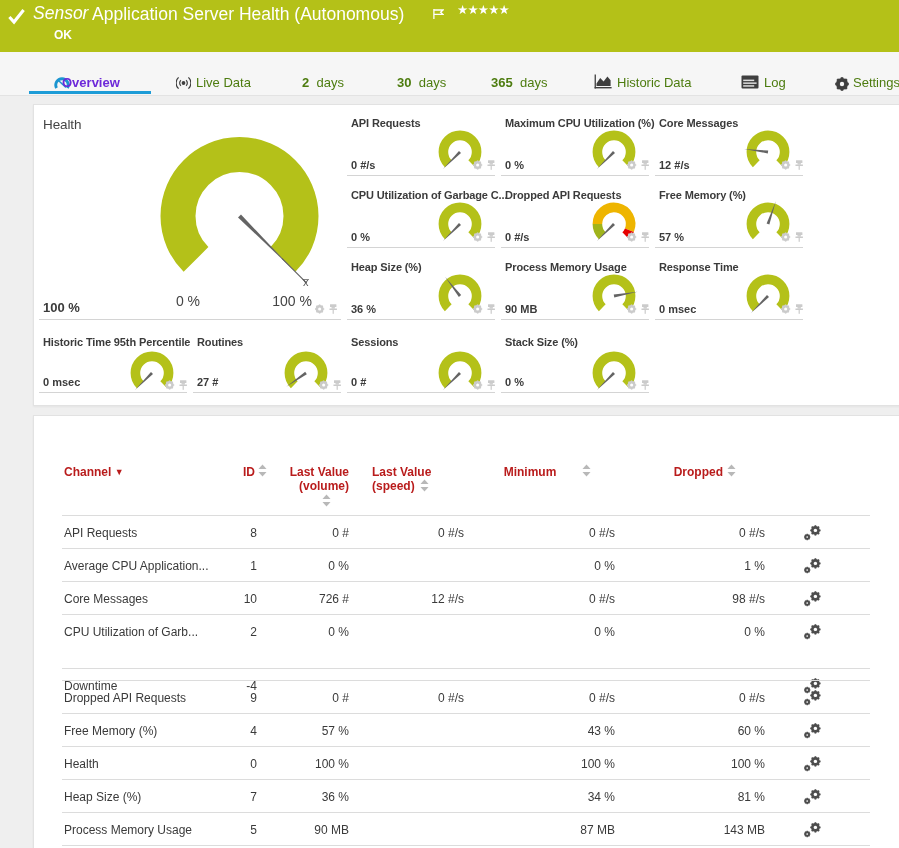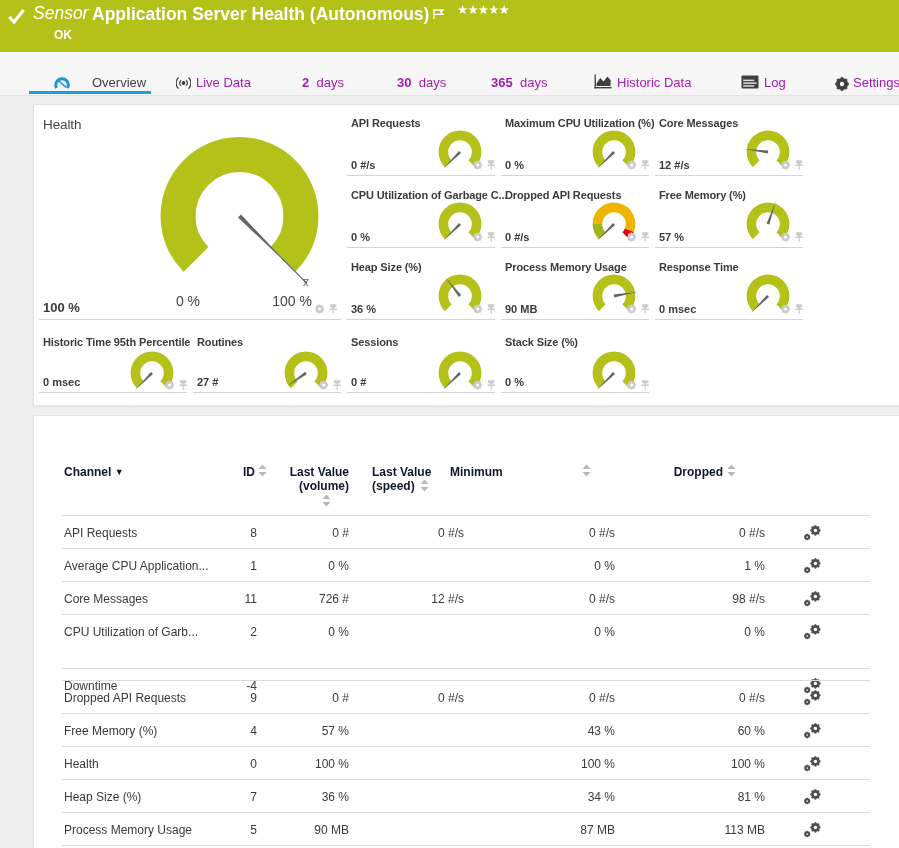--- a/index.html
+++ b/index.html
@@ -1,56 +1,56 @@
 <!DOCTYPE html>
 <html><head><meta charset="utf-8"><style>
 * { margin:0; padding:0; box-sizing:border-box; }
 html,body { width:899px; height:848px; overflow:hidden; background:#efefef;
   font-family:"Liberation Sans", sans-serif; position:relative; }
 .abs { position:absolute; }
 #hdr { position:absolute; left:0; top:0; width:899px; height:52px; background:#b4c118; color:#fff; }
 #tabs { position:absolute; left:0; top:52px; width:899px; height:44px; background:#f6f6f6; border-bottom:1px solid #e3e3e3; }
-.tab { position:absolute; top:23px; font-size:13px; color:#a21caf; white-space:nowrap; }
+.tab { position:absolute; top:23px; font-size:13px; color:#4d7c0f; white-space:nowrap; }
 .panel { position:absolute; left:33px; width:880px; background:#fff; border:1px solid #e2e2e2; border-right:none; box-shadow:0 1px 2px rgba(0,0,0,0.05); }
 .cell { position:absolute; border-bottom:1px solid #d4d4d4; }
 .ct { position:absolute; left:4px; top:13px; font-size:11px; font-weight:bold; color:#3b3b3b; white-space:nowrap; letter-spacing:-0.12px; }
 .cg { position:absolute; left:89px; top:23px; width:48px; height:48px; }
 .cv { position:absolute; left:4px; bottom:4px; font-size:11px; font-weight:bold; color:#3b3b3b; }
 .ci { position:absolute; left:126px; bottom:1px; }
 .r4 .ct { top:16px; }
 .r4 .cg { top:28px; }
 .r4 .ci { bottom:-2px; }
-.th { position:absolute; font-size:12px; font-weight:bold; color:#0f172a; }
+.th { position:absolute; font-size:12px; font-weight:bold; color:#b91c1c; }
 .trow { position:absolute; left:62px; width:808px; height:33px; border-top:1px solid #dcdcdc; }
 .c-name { position:absolute; left:2px; top:10px; font-size:12px; color:#3a3a3a; }
 .num { position:absolute; top:10px; font-size:12px; color:#3a3a3a; text-align:right; }
 .rgear { position:absolute; left:741px; top:9px; }
 </style></head><body>
 
 <div id="hdr">
   <div class="abs" style="left:8px;top:8px"><svg width="17" height="17" viewBox="0 0 17 17">
         <polyline points="1.4,9 6,14 15.6,2" fill="none" stroke="#fff" stroke-width="3.1"></polyline>
       </svg></div>
   <div class="abs" style="left:33px;top:3px;font-size:17.5px;font-style:italic">Sensor</div>
-  <div class="abs" style="left:92px;top:3.5px;font-size:17.5px;font-weight:bold">Application Server Health (Autonomous)</div>
+  <div class="abs" style="left:92px;top:3.5px;font-size:17.5px;font-weight:normal">Application Server Health (Autonomous)</div>
   <div class="abs" style="left:433px;top:5px"><svg width="11" height="10" viewBox="0 0 11 10" fill="none" stroke="#fff" stroke-width="1.3">
         <line x1="0.9" y1="0" x2="0.9" y2="10"></line>
         <path d="M0.9 1 L10 1 L7.6 3.2 L10 5.4 L0.9 5.4"></path>
       </svg></div>
   <div class="abs" style="left:457px;top:1.5px;font-size:12.5px;letter-spacing:-0.8px">★★★★★</div>
   <div class="abs" style="left:54px;top:28px;font-size:12px;font-weight:bold">OK</div>
 </div>
 
 <div id="tabs">
   <div class="abs" style="left:29px;top:39px;width:122px;height:3px;background:#1e9cd7"></div>
   <div class="abs" style="left:54px;top:23px"><svg width="16" height="13" viewBox="0 0 16 13">
         <path d="M2.6 12 A6.2 6.2 0 1 1 13.4 12" fill="none" stroke="#1b95d0" stroke-width="2.9"></path>
         <line x1="4.4" y1="4.5" x2="12" y2="11.4" stroke="#1b95d0" stroke-width="1.5"></line>
       </svg></div>
-  <div class="tab" style="left:92px;font-weight:normal;color:#404040">Overview</div>
+  <div class="tab" style="left:62px;font-weight:bold;color:#6d28d9">Overview</div>
   <div class="abs" style="left:176px;top:24px"><svg width="15" height="14" viewBox="0 0 15 14" fill="none" stroke="#3f3f3f">
         <circle cx="7.5" cy="7" r="1.9" fill="#3f3f3f" stroke="none"></circle>
         <path d="M4.9 4.2 A3.8 3.8 0 0 0 4.9 9.8" stroke-width="1.2"></path>
         <path d="M10.1 4.2 A3.8 3.8 0 0 1 10.1 9.8" stroke-width="1.2"></path>
         <path d="M2.6 1.4 A7.5 7.5 0 0 0 2.6 12.6" stroke-width="1.2"></path>
         <path d="M12.4 1.4 A7.5 7.5 0 0 1 12.4 12.6" stroke-width="1.2"></path>
       </svg></div>
   <div class="tab" style="left:196px">Live Data</div>
   <div class="tab" style="left:302px"><b>2</b>&nbsp; days</div>
   <div class="tab" style="left:397px"><b>30</b>&nbsp; days</div>
@@ -468,21 +468,21 @@
 <div class="th" style="left:249px;top:465px;width:100px;text-align:right">Last Value<br>(volume)</div>
 <div class="abs" style="left:322px;top:493px"><svg width="9" height="13" viewBox="0 0 9 13" fill="#b8b8b8">
       <polygon points="4.5,0.5 8.5,5 0.5,5"></polygon>
       <polygon points="4.5,12.5 8.5,8 0.5,8"></polygon>
     </svg></div>
 <div class="th" style="left:372px;top:465px">Last Value<br>(speed)</div>
 <div class="abs" style="left:420px;top:478px"><svg width="9" height="13" viewBox="0 0 9 13" fill="#b8b8b8">
       <polygon points="4.5,0.5 8.5,5 0.5,5"></polygon>
       <polygon points="4.5,12.5 8.5,8 0.5,8"></polygon>
     </svg></div>
-<div class="th" style="left:450px;top:465px;width:112px;text-align:left">Minimum</div>
+<div class="th" style="left:474px;top:465px;width:112px;text-align:center">Minimum</div>
 <div class="abs" style="left:582px;top:463px"><svg width="9" height="13" viewBox="0 0 9 13" fill="#b8b8b8">
       <polygon points="4.5,0.5 8.5,5 0.5,5"></polygon>
       <polygon points="4.5,12.5 8.5,8 0.5,8"></polygon>
     </svg></div>
 <div class="th" style="left:616px;top:465px;width:107px;text-align:right">Dropped</div>
 <div class="abs" style="left:727px;top:463px"><svg width="9" height="13" viewBox="0 0 9 13" fill="#b8b8b8">
       <polygon points="4.5,0.5 8.5,5 0.5,5"></polygon>
       <polygon points="4.5,12.5 8.5,8 0.5,8"></polygon>
     </svg></div>
 
@@ -541,21 +541,21 @@
             <line x1="1" y1="12" x2="7.4" y2="12"></line>
 <line x1="1.9" y1="9.7" x2="6.5" y2="14.3"></line>
             <line x1="6.5" y1="9.7" x2="1.9" y2="14.3"></line>
           </g>
         </g>
 <circle cx="4.2" cy="12" r="0.85" fill="#fff"></circle>
       </svg></div>
 </div>
 <div class="trow" style="top:581px">
 <div class="c-name">Core Messages</div>
-<div class="num" style="left:143px;width:52px">11</div>
+<div class="num" style="left:143px;width:52px">10</div>
 <div class="num" style="left:187px;width:100px">726 #</div>
 <div class="num" style="left:322px;width:80px">12 #/s</div>
 <div class="num" style="left:433px;width:120px">0 #/s</div>
 <div class="num" style="left:583px;width:120px">98 #/s</div>
 <div class="rgear"><svg width="20" height="16" viewBox="0 0 20 16">
 <g stroke="#4d4d4d" fill="none">
           <circle cx="12.4" cy="5.4" r="3.2" stroke-width="2.4"></circle>
 <g stroke-width="1.7">
             <line x1="12.4" y1="0.2" x2="12.4" y2="10.6"></line>
             <line x1="7.2" y1="5.4" x2="17.6" y2="5.4"></line>
@@ -755,21 +755,21 @@
         </g>
 <circle cx="4.2" cy="12" r="0.85" fill="#fff"></circle>
       </svg></div>
 </div>
 <div class="trow" style="top:812px">
 <div class="c-name">Process Memory Usage</div>
 <div class="num" style="left:143px;width:52px">5</div>
 <div class="num" style="left:187px;width:100px">90 MB</div>
 <div class="num" style="left:322px;width:80px"></div>
 <div class="num" style="left:433px;width:120px">87 MB</div>
-<div class="num" style="left:583px;width:120px">113 MB</div>
+<div class="num" style="left:583px;width:120px">143 MB</div>
 <div class="rgear"><svg width="20" height="16" viewBox="0 0 20 16">
 <g stroke="#4d4d4d" fill="none">
           <circle cx="12.4" cy="5.4" r="3.2" stroke-width="2.4"></circle>
 <g stroke-width="1.7">
             <line x1="12.4" y1="0.2" x2="12.4" y2="10.6"></line>
             <line x1="7.2" y1="5.4" x2="17.6" y2="5.4"></line>
 <line x1="8.7" y1="1.7" x2="16.1" y2="9.1"></line>
             <line x1="16.1" y1="1.7" x2="8.7" y2="9.1"></line>
           </g>
         </g>

